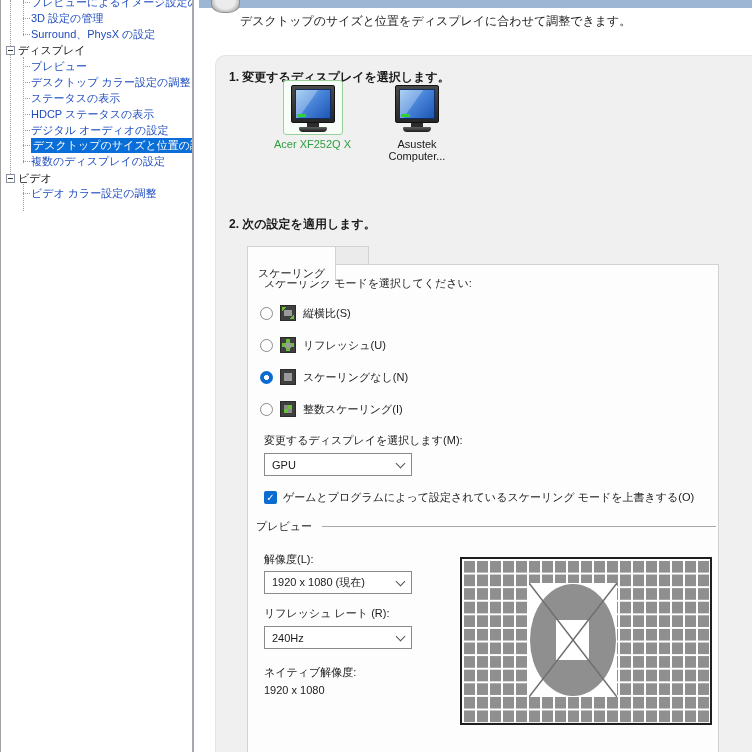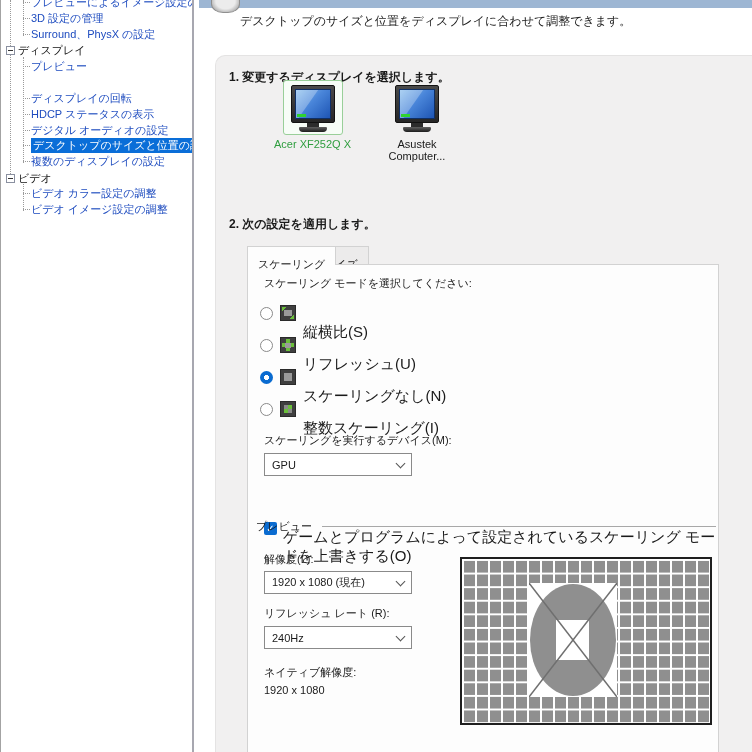--- a/index.html
+++ b/index.html
@@ -47,21 +47,21 @@
           background:linear-gradient(135deg,#8cc0ee 0%,#4a86da 45%,#1e55b4 100%);}
   .screen::before{content:"";position:absolute;left:-45%;top:-70%;width:95%;height:170%;
                   background:rgba(255,255,255,.28);transform:rotate(35deg);}
   .greenbar{position:absolute;left:1px;bottom:1px;width:9px;height:3px;background:#2fd32f;}
   .neck{width:12px;height:4px;background:#2c2c2c;margin:0 auto;}
   .base{width:28px;height:5px;background:linear-gradient(#606060,#1c1c1c);margin:0 auto;border-radius:2px 2px 7px 7px;}
   .mlabel{font-size:11px;margin-top:3px;color:#1a1a1a;}
   .display.selected .mlabel{color:#2f9e3f;}
 
   
-  .tab{position:absolute;top:190px;height:18px;line-height:18px;font-size:11px;padding:8px 10px;
+  .tab{position:absolute;top:190px;height:18px;line-height:18px;font-size:11px;padding:17px 10px;
        border:1px solid #d2d2d2;border-bottom:none;background:#ecebeb;color:#222;box-sizing:border-box;cursor:default;}
   .tab.active{background:#fdfdfd;z-index:2;height:19px;}
   .tabpanel{position:absolute;left:31px;top:208px;width:472px;height:527px;background:#fdfdfd;
             border:1px solid #d2d2d2;box-sizing:border-box;}
 
   .lab{position:absolute;font-size:11px;color:#1a1a1a;white-space:nowrap;}
 
   
   .rrow{position:absolute;left:12px;display:flex;align-items:center;gap:7px;height:18px;cursor:default;}
   .radio{width:13px;height:13px;border-radius:50%;border:1px solid #8a8a8a;background:#fff;box-sizing:border-box;flex:0 0 auto;}
@@ -72,21 +72,21 @@
          linear-gradient(135deg,#6abf3a 3px,transparent 3px),
          linear-gradient(-45deg,#6abf3a 3px,transparent 3px);
          background-size:8px 6px,5px 5px,5px 5px;
          background-position:center,1px 1px,right 1px bottom 1px;}
   .ric-f{background-image:linear-gradient(#9a9a9a,#9a9a9a),
          linear-gradient(#6abf3a,#6abf3a),linear-gradient(#6abf3a,#6abf3a);
          background-size:6px 5px,12px 4px,4px 12px;background-position:center,center,center;}
   .ric-n{background-image:linear-gradient(#9a9a9a,#9a9a9a);background-size:8px 8px;background-position:center;}
   .ric-i{background-image:conic-gradient(#6abf3a 0 25%,#8a8a8a 0 50%,#6abf3a 0 75%,#8a8a8a 0);
          background-size:8px 8px;background-position:center;}
-  .rlab{font-size:15px;margin-top:38px;}
+  .rlab{font-size:11px;}
 
   
   .combo{position:absolute;width:148px;height:23px;background:#fff;border:1px solid #8a8a8a;
          font-size:11px;display:flex;align-items:center;justify-content:space-between;
          padding:0 7px;box-sizing:border-box;cursor:default;}
   .chev{width:6px;height:6px;border-right:1px solid #555;border-bottom:1px solid #555;
         transform:rotate(45deg);margin-top:-3px;flex:0 0 auto;}
   .cbrow{position:absolute;left:16px;display:flex;align-items:center;gap:6px;cursor:default;}
   .cb{width:13px;height:13px;background:#0a6bd0;border-radius:2px;flex:0 0 auto;position:relative;}
   .cb::after{content:"✓";position:absolute;left:0;top:0;width:13px;height:13px;color:#fff;
@@ -126,45 +126,45 @@
         <span class="tlabel">Surround、PhysX の設定</span>
       </div>
 
     <div class="trow cat" style="top:43px">
         <span class="expand"></span>
         <span class="tlabel">ディスプレイ</span>
       </div>
     <div class="trow lvl1" style="top:59px">
         <span class="tlabel">プレビュー</span>
       </div>
+    <div class="trow lvl1" style="top:75px">
+        <span class="tlabel">デスクトップ カラー設定の調整</span>
+      </div>
     <div class="trow lvl1" style="top:91px">
-        <span class="tlabel">ディスプレイの回転</span>
+        <span class="tlabel">ステータスの表示</span>
       </div>
     <div class="trow lvl1" style="top:107px">
         <span class="tlabel">HDCP ステータスの表示</span>
       </div>
     <div class="trow lvl1" style="top:123px">
         <span class="tlabel">デジタル オーディオの設定</span>
       </div>
     <div class="trow lvl1 selected" style="top:138px">
         <span class="tlabel">デスクトップのサイズと位置の調整</span>
       </div>
     <div class="trow lvl1" style="top:154px">
         <span class="tlabel">複数のディスプレイの設定</span>
       </div>
 
     <div class="trow cat" style="top:171px">
         <span class="expand"></span>
         <span class="tlabel">ビデオ</span>
       </div>
     <div class="trow lvl1" style="top:186px">
         <span class="tlabel">ビデオ カラー設定の調整</span>
-      </div>
-    <div class="trow lvl1" style="top:202px">
-        <span class="tlabel">ビデオ イメージ設定の調整</span>
       </div>
   </aside>
 
   <div class="sep"></div>
 
   <main class="content">
     <div class="topbar"></div>
     <div class="partial-icon"></div>
     <p class="desc">デスクトップのサイズと位置をディスプレイに合わせて調整できます。</p>
 
@@ -220,21 +220,21 @@
           <span class="radio"></span>
           <span class="ric ric-i"></span>
           <span class="rlab">整数スケーリング(I)</span>
         </div>
         <div class="rrow" style="top:103px">
           <span class="radio sel"></span>
           <span class="ric ric-n"></span>
           <span class="rlab">スケーリングなし(N)</span>
         </div>
 
-        <div class="lab" style="left:16px;top:168px">スケーリングを実行するデバイス(M):</div>
+        <div class="lab" style="left:16px;top:168px">変更するディスプレイを選択します(M):</div>
         <div class="combo" style="left:16px;top:188px">
           <span>GPU</span>
           <span class="chev"></span>
         </div>
 
         <div class="cbrow" style="top:225px">
           <span class="cb"></span>
           <span class="rlab">ゲームとプログラムによって設定されているスケーリング モードを上書きする(O)</span>
         </div>
 

